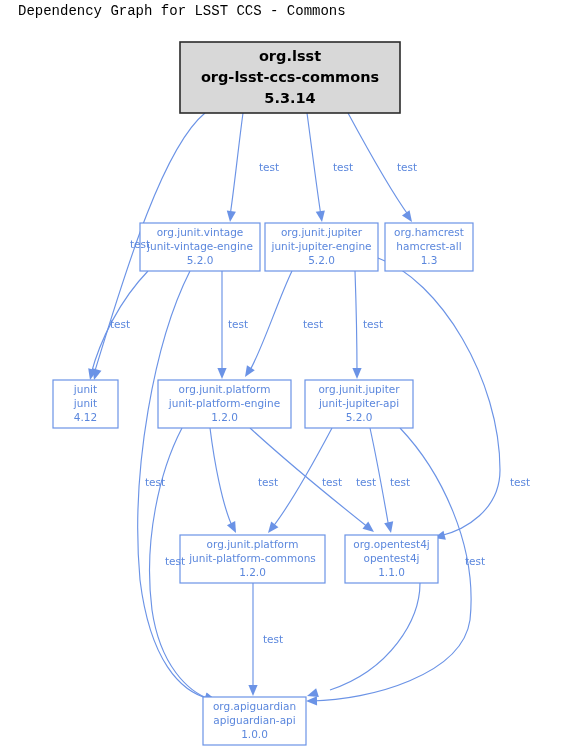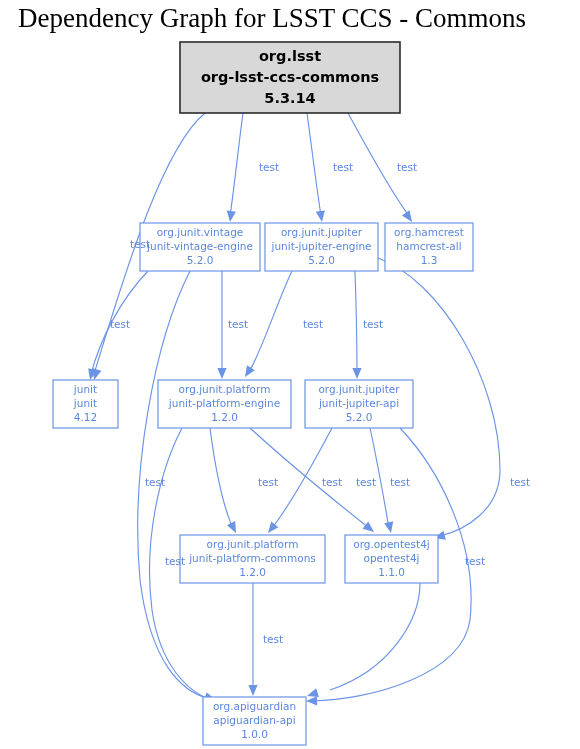--- a/index.html
+++ b/index.html
@@ -11,22 +11,22 @@
     width: 580px;
     height: 749px;
     position: relative;
     font-family: "DejaVu Sans", sans-serif;
     overflow: hidden;
   }
   #graph-title {
     position: absolute;
     left: 18px;
     top: 3px;
-    font-family: Liberation Serif, serif;
-    font-size: 27px;
+    font-family: Liberation Mono, monospace;
+    font-size: 14px;
     color: #000000;
     white-space: nowrap;
     letter-spacing: 0px;
   }
   svg#graph-canvas {
     position: absolute;
     left: 0;
     top: 0;
     width: 580px;
     height: 749px;

